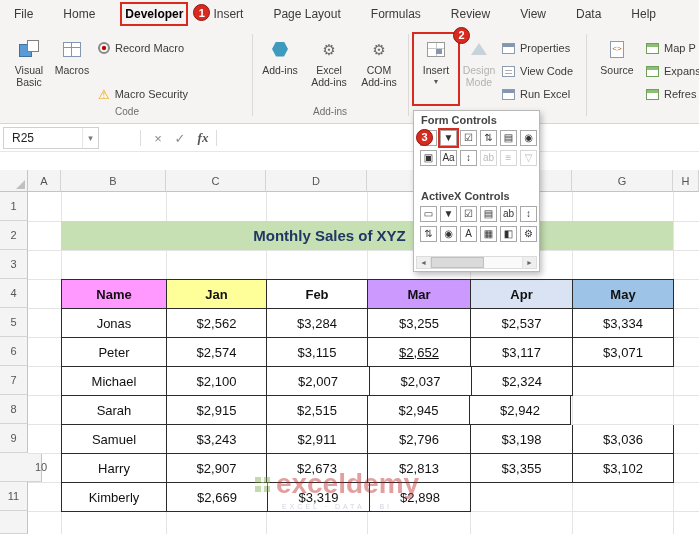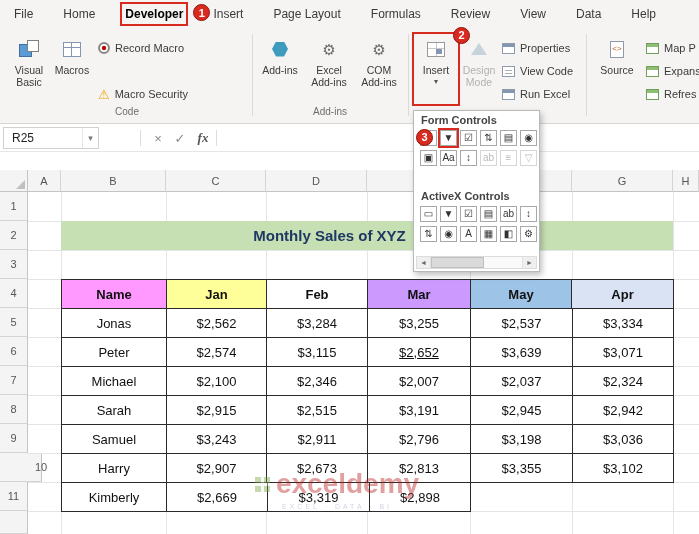--- a/index.html
+++ b/index.html
@@ -292,52 +292,50 @@
     </div>
   <div class="banner">
     <span>Monthly Sales of XYZ</span>
   </div>
   <div class="table">
       <div class="trow">
         <div class="tcell th" style="width: 105px; background: rgb(255, 153, 255);">Name</div>
         <div class="tcell th" style="width: 100px; background: rgb(255, 255, 153);">Jan</div>
         <div class="tcell th" style="width: 101px; background: rgb(255, 255, 255);">Feb</div>
         <div class="tcell th" style="width: 103px; background: rgb(204, 153, 255);">Mar</div>
+        <div class="tcell th" style="width: 102px; background: rgb(218, 227, 243);">Apr</div>
         <div class="tcell th" style="width: 101px; background: rgb(157, 195, 230);">May</div>
-        <div class="tcell th" style="width: 102px; background: rgb(218, 227, 243);">Apr</div>
       </div>
       <div class="trow">
         <div class="tcell" style="width: 105px;">Jonas</div>
         <div class="tcell" style="width: 100px;">$2,562</div>
         <div class="tcell" style="width: 101px;">$3,284</div>
         <div class="tcell" style="width: 103px;">$3,255</div>
         <div class="tcell" style="width: 102px;">$2,537</div>
         <div class="tcell" style="width: 101px;">$3,334</div>
       </div>
       <div class="trow">
         <div class="tcell" style="width: 105px;">Peter</div>
         <div class="tcell" style="width: 100px;">$2,574</div>
         <div class="tcell" style="width: 101px;">$3,115</div>
         <div class="tcell" style="width: 103px; text-decoration: underline;">$2,652</div>
-        <div class="tcell" style="width: 102px;">$3,639</div>
+        <div class="tcell" style="width: 102px;">$3,117</div>
         <div class="tcell" style="width: 101px;">$3,071</div>
       </div>
       <div class="trow">
         <div class="tcell" style="width: 105px;">Michael</div>
         <div class="tcell" style="width: 100px;">$2,100</div>
-        <div class="tcell" style="width: 101px;">$2,346</div>
         <div class="tcell" style="width: 103px;">$2,007</div>
         <div class="tcell" style="width: 102px;">$2,037</div>
         <div class="tcell" style="width: 101px;">$2,324</div>
       </div>
       <div class="trow">
         <div class="tcell" style="width: 105px;">Sarah</div>
         <div class="tcell" style="width: 100px;">$2,915</div>
         <div class="tcell" style="width: 101px;">$2,515</div>
-        <div class="tcell" style="width: 103px;">$3,191</div>
         <div class="tcell" style="width: 102px;">$2,945</div>
         <div class="tcell" style="width: 101px;">$2,942</div>
       </div>
       <div class="trow">
         <div class="tcell" style="width: 105px;">Samuel</div>
         <div class="tcell" style="width: 100px;">$3,243</div>
         <div class="tcell" style="width: 101px;">$2,911</div>
         <div class="tcell" style="width: 103px;">$2,796</div>
         <div class="tcell" style="width: 102px;">$3,198</div>
         <div class="tcell" style="width: 101px;">$3,036</div>

